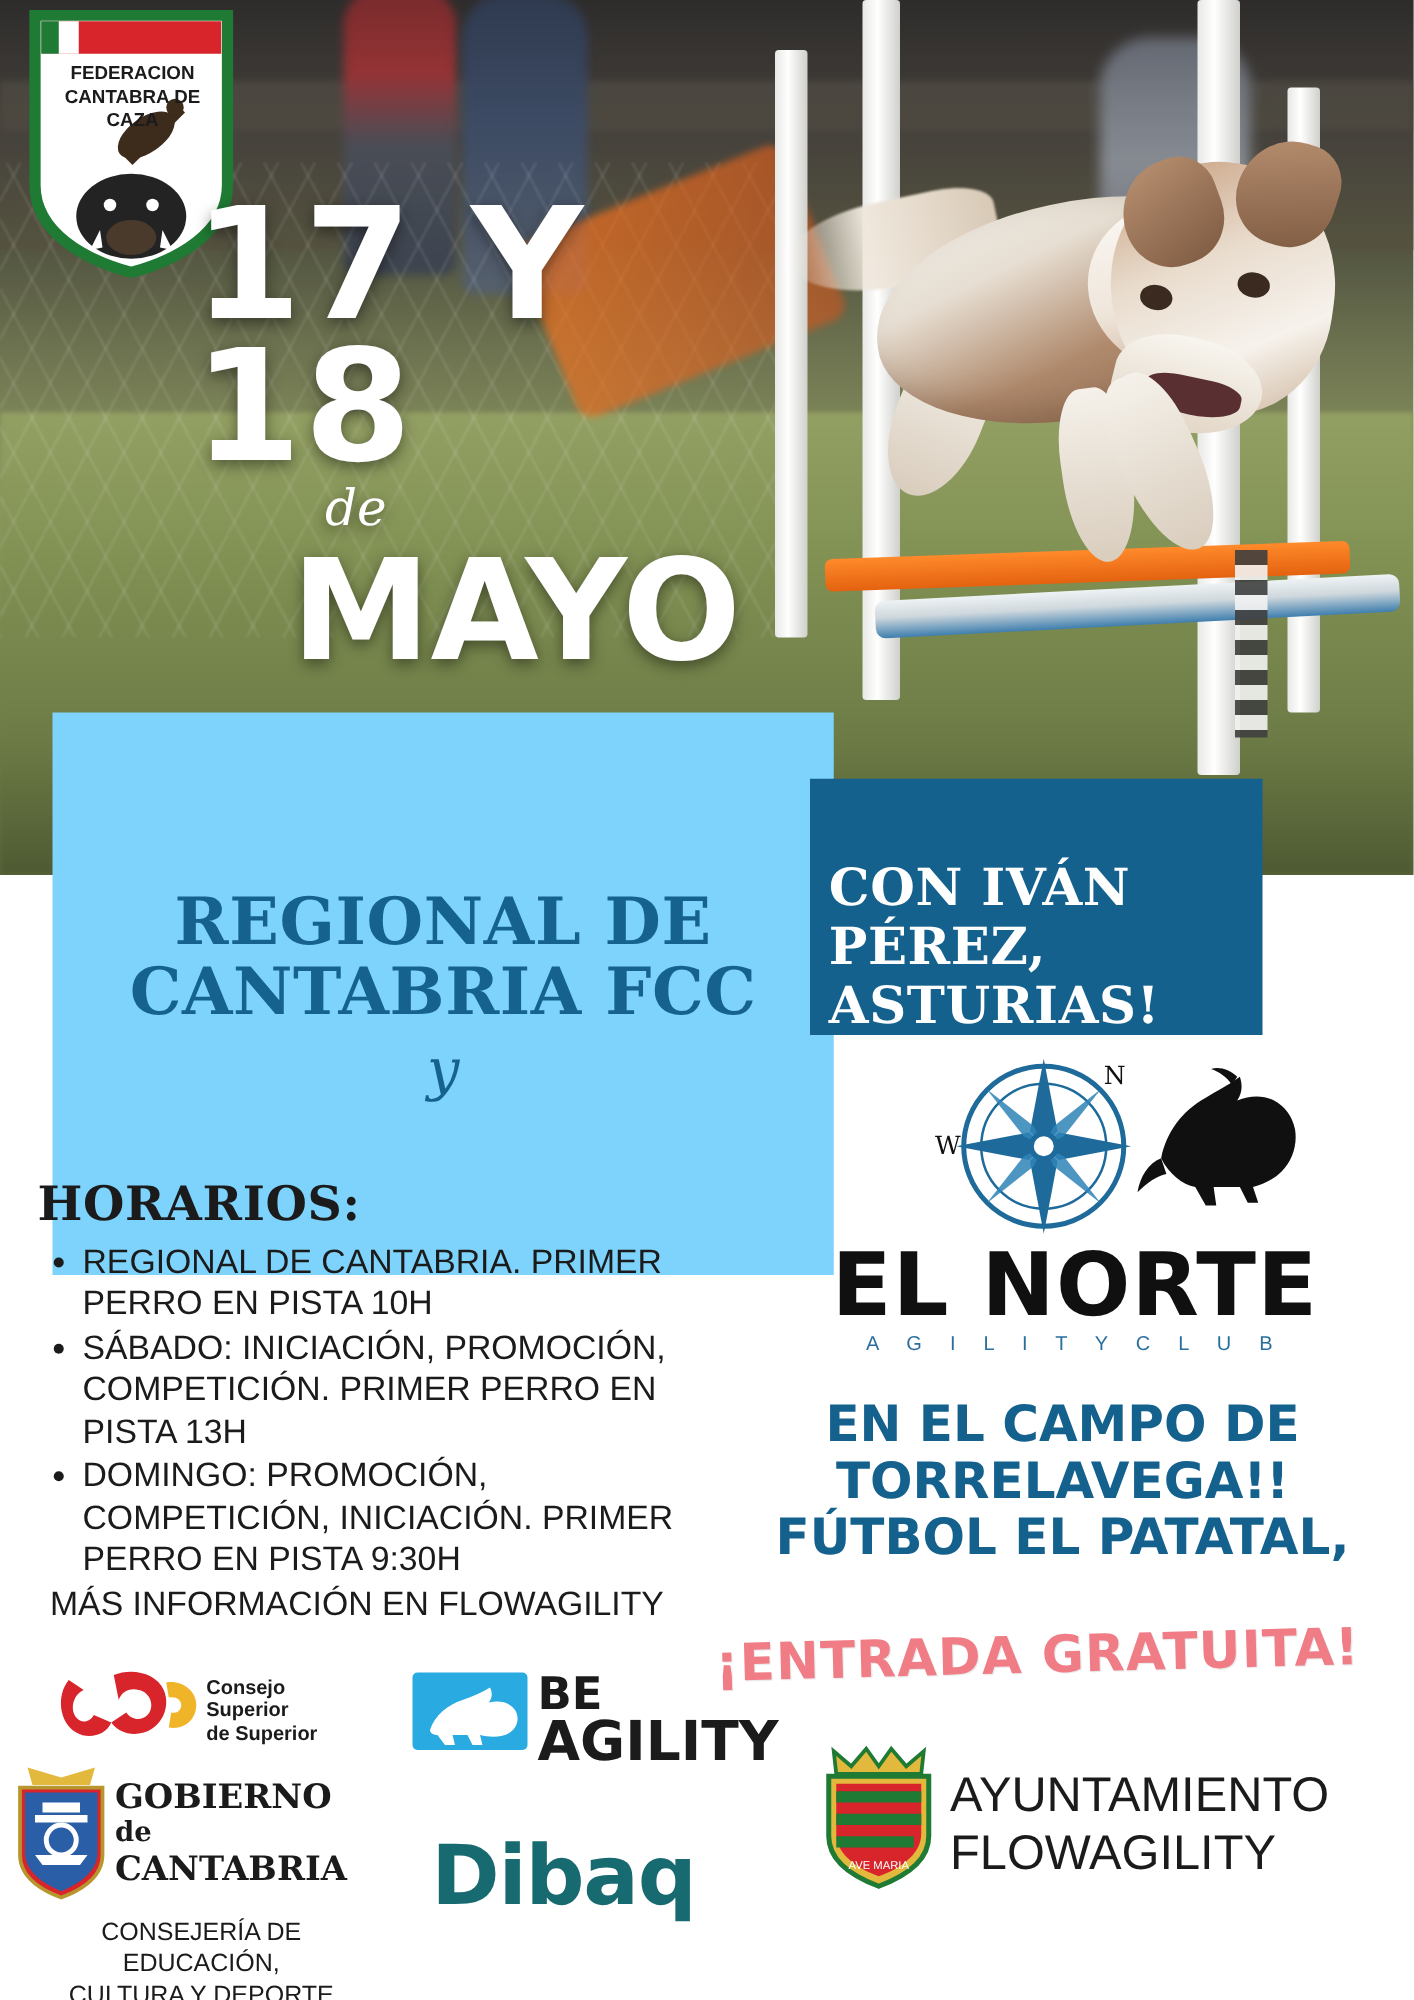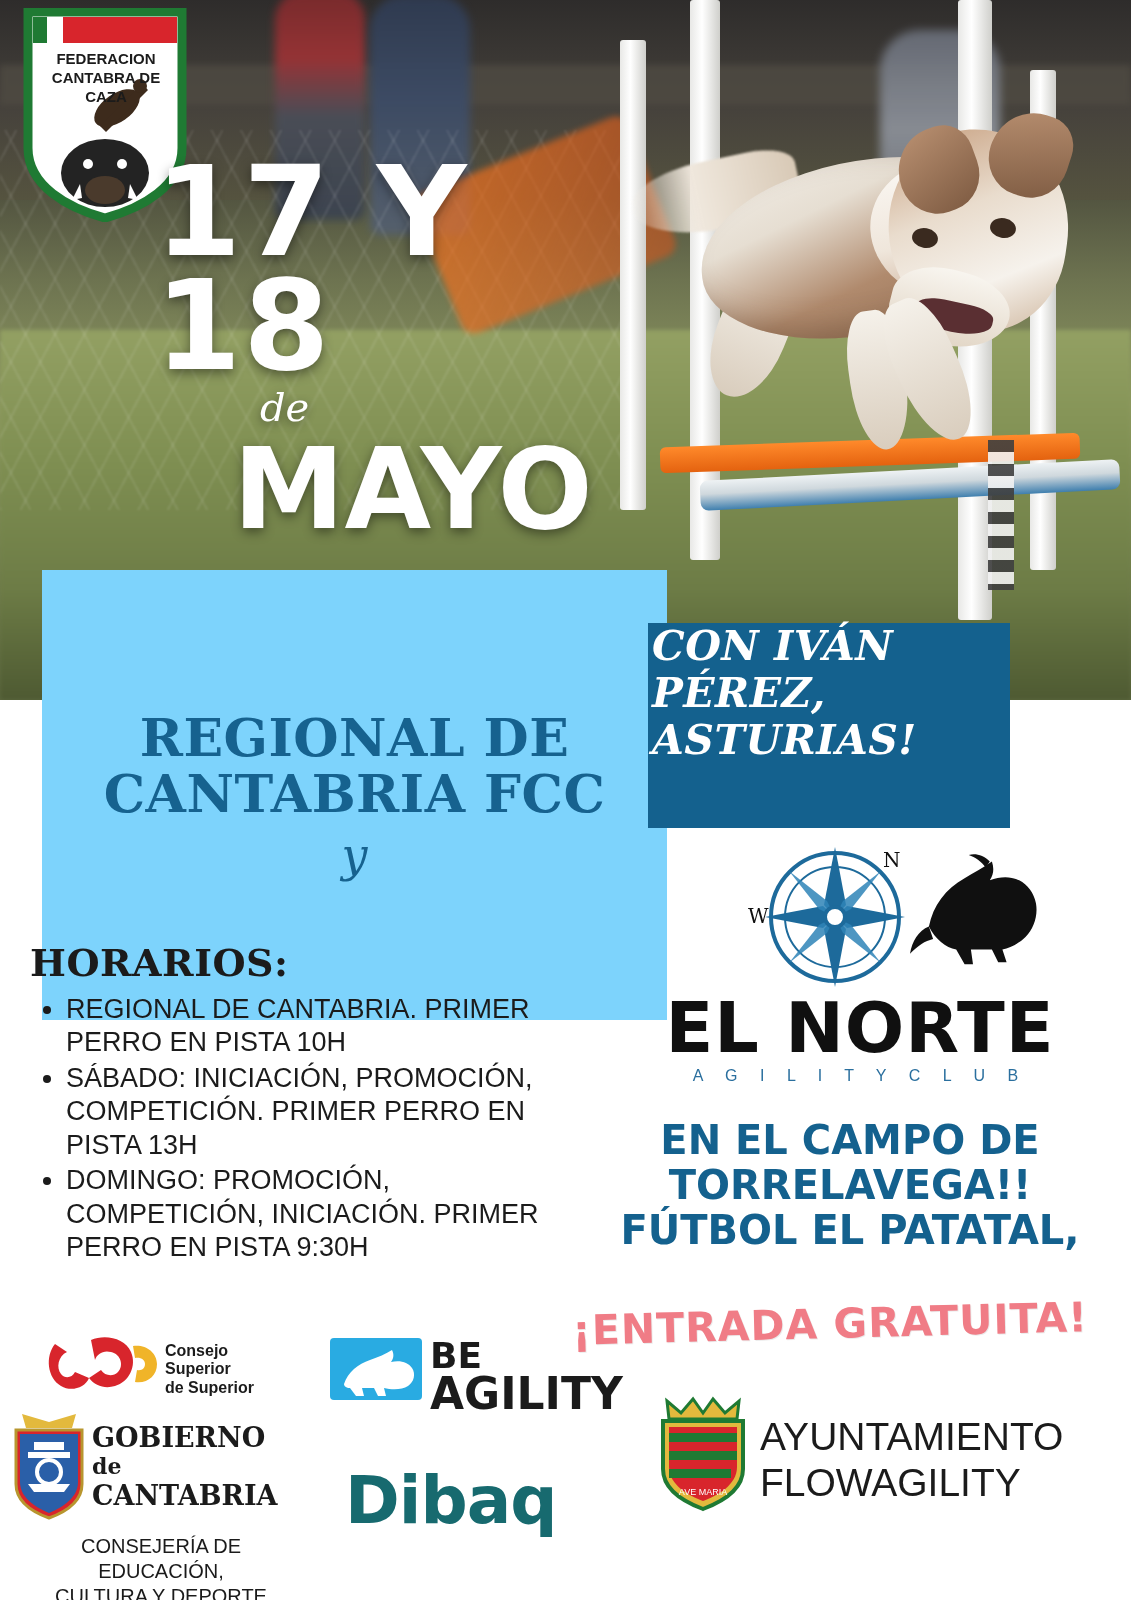--- a/index.html
+++ b/index.html
@@ -254,24 +254,23 @@
   }
 
   
   .guestbox {
     position: absolute;
     left: 648px; top: 623px;
     width: 362px; height: 205px;
     background: #14618e;
     z-index: 8;
     display: flex;
-    align-items: flex-start;
-    padding-left: 4px;
+    align-items: flex-end;
+    padding-left: 15px;
     box-sizing: border-box;
-    font-style: italic;
   }
   .guestbox .txt {
     font-family: "DejaVu Serif", serif;
     font-weight: bold;
     color: #ffffff;
     font-size: 41px;
     line-height: 1.15;
     letter-spacing: .5px;
   }
 
@@ -517,20 +516,21 @@
     </div>
   </div>
 
   <div class="horarios">
     <h2>HORARIOS:</h2>
     <ul>
       <li>REGIONAL DE CANTABRIA. PRIMER PERRO EN PISTA 10H</li>
       <li>SÁBADO: INICIACIÓN, PROMOCIÓN, COMPETICIÓN. PRIMER PERRO EN PISTA 13H</li>
       <li>DOMINGO: PROMOCIÓN, COMPETICIÓN, INICIACIÓN. PRIMER PERRO EN PISTA 9:30H</li>
     </ul>
+    <div class="more">MÁS INFORMACIÓN EN FLOWAGILITY</div>
   </div>
 
   <div class="norte">
     <svg width="440" height="150" viewBox="0 0 440 150" xmlns="http://www.w3.org/2000/svg">
       <g transform="translate(195,72)">
         <circle r="64" fill="none" stroke="#1d6a9b" stroke-width="4"></circle>
         <circle r="50" fill="none" stroke="#1d6a9b" stroke-width="2"></circle>
         <g fill="#1d6a9b">
           <path d="M0,-70 L11,-12 L0,0 L-11,-12 Z"></path>
           <path d="M0,70 L11,12 L0,0 L-11,12 Z"></path>

